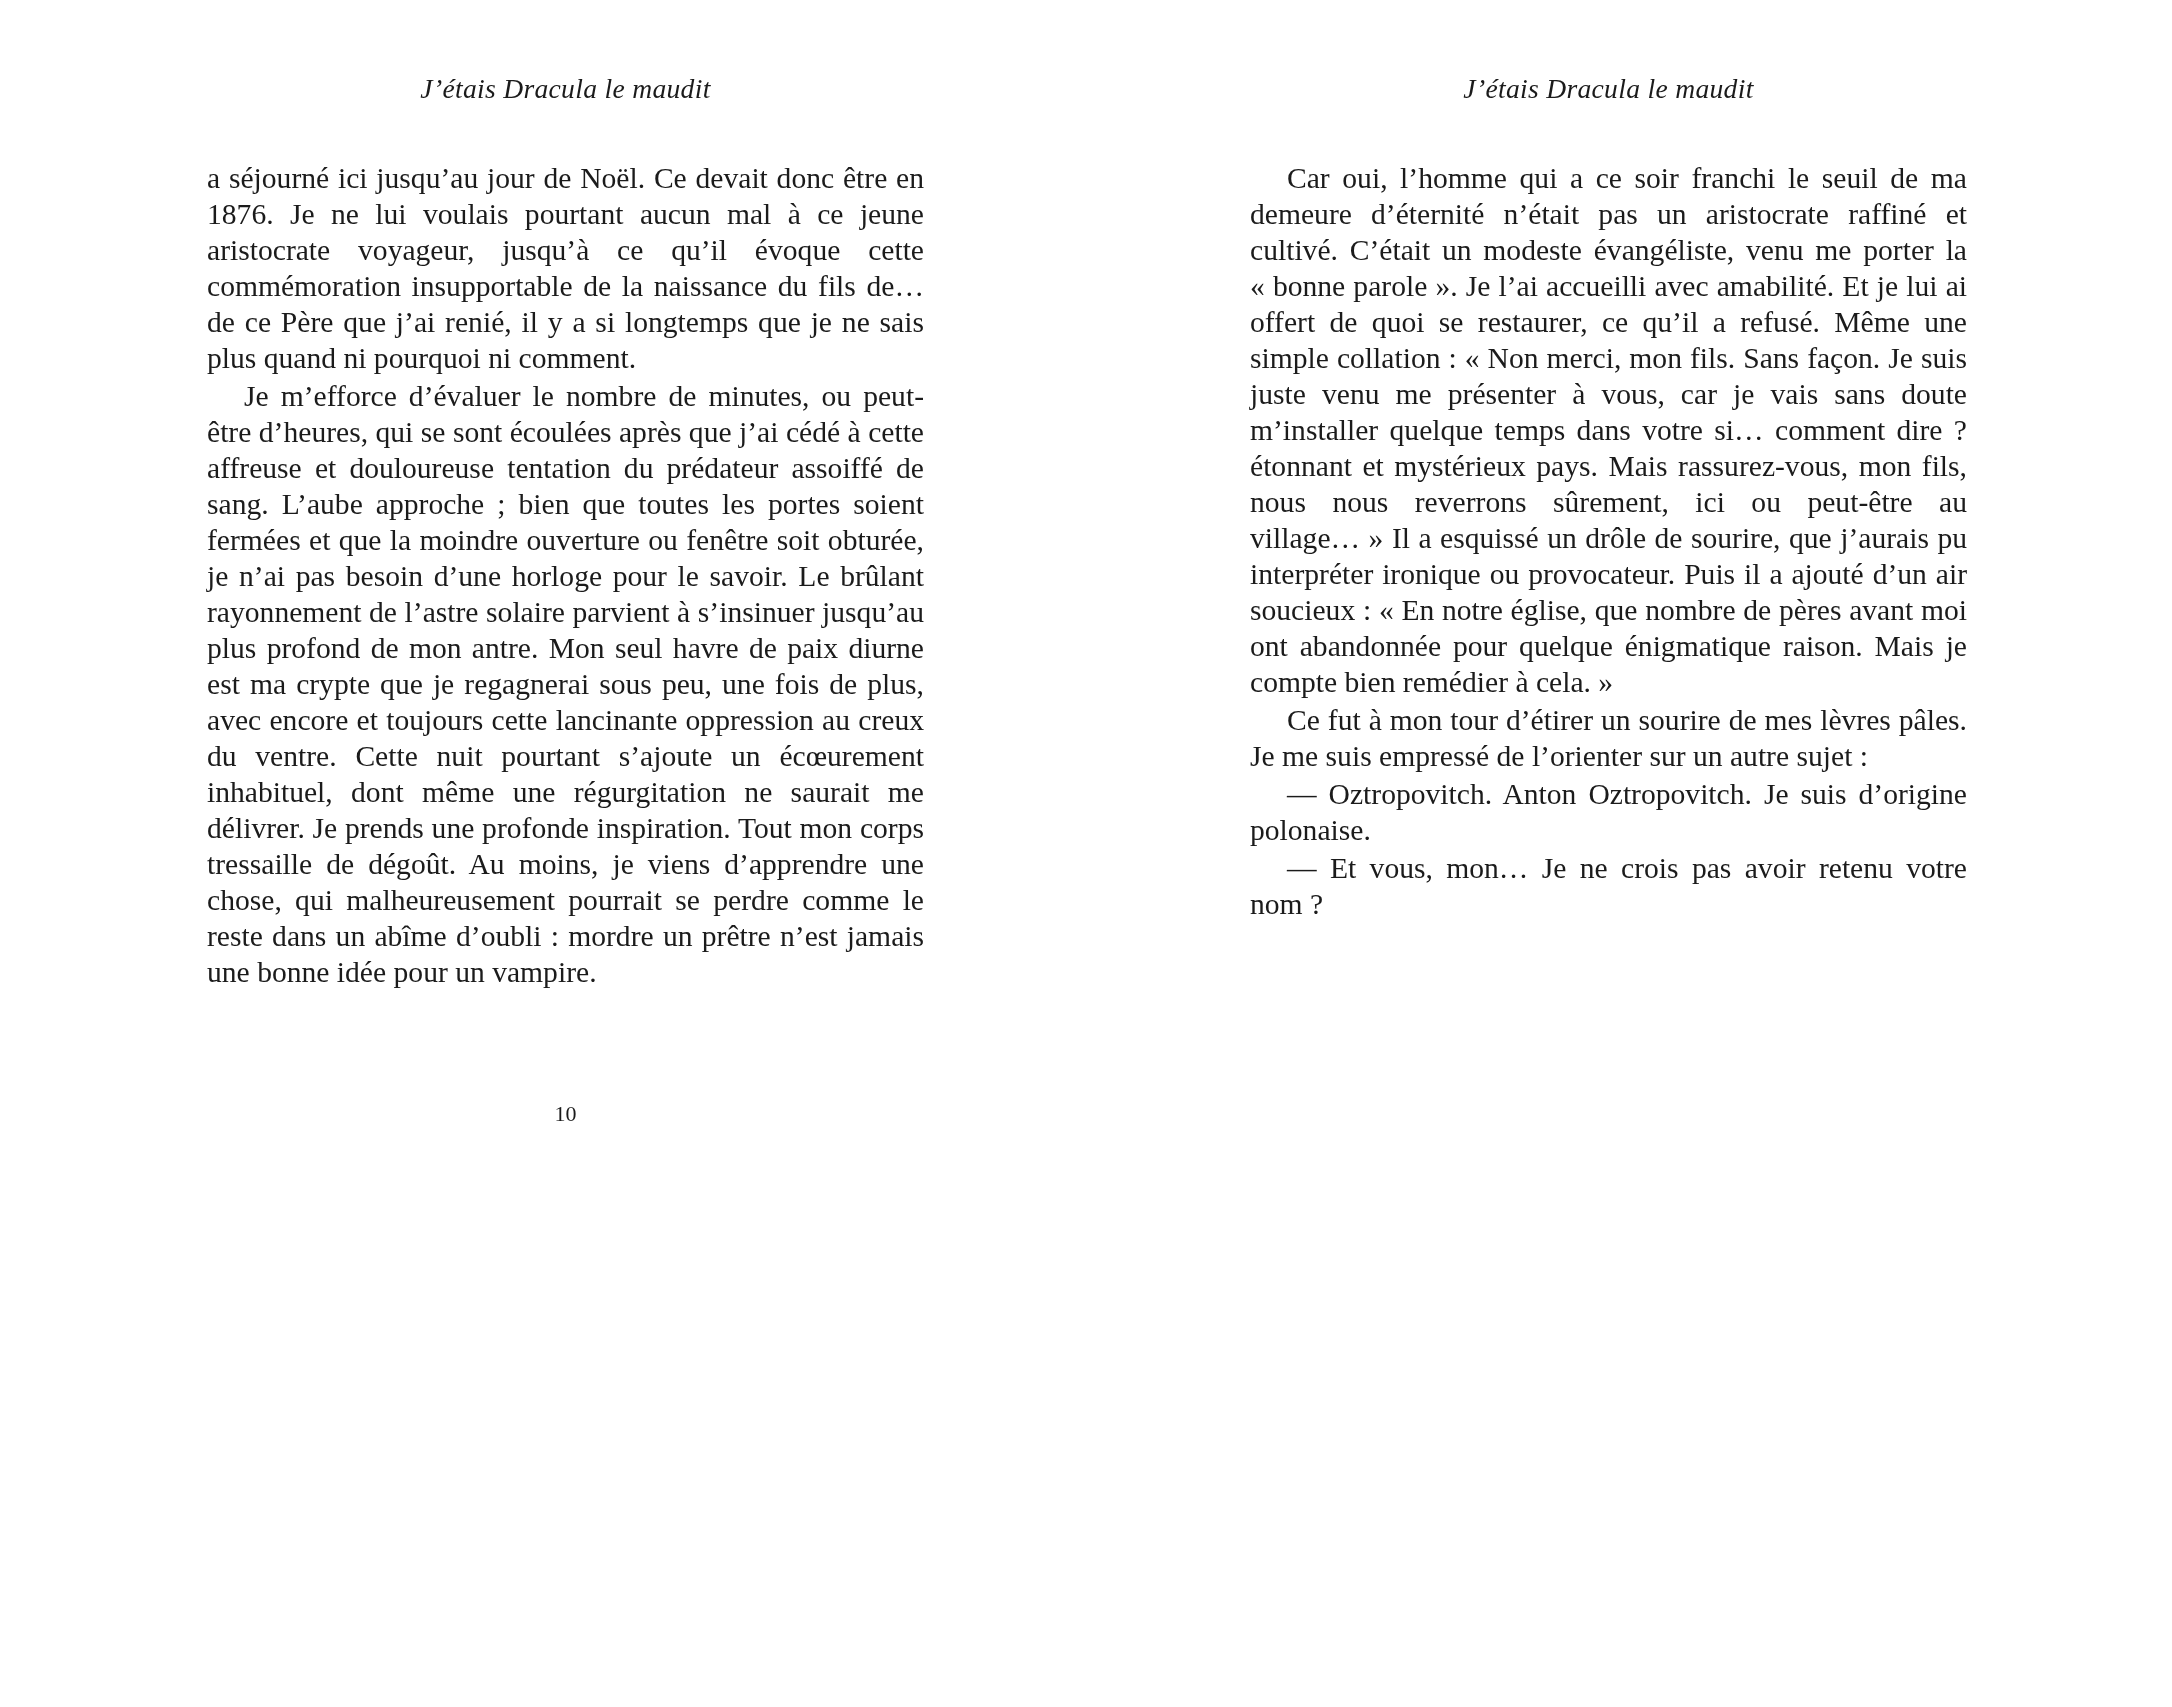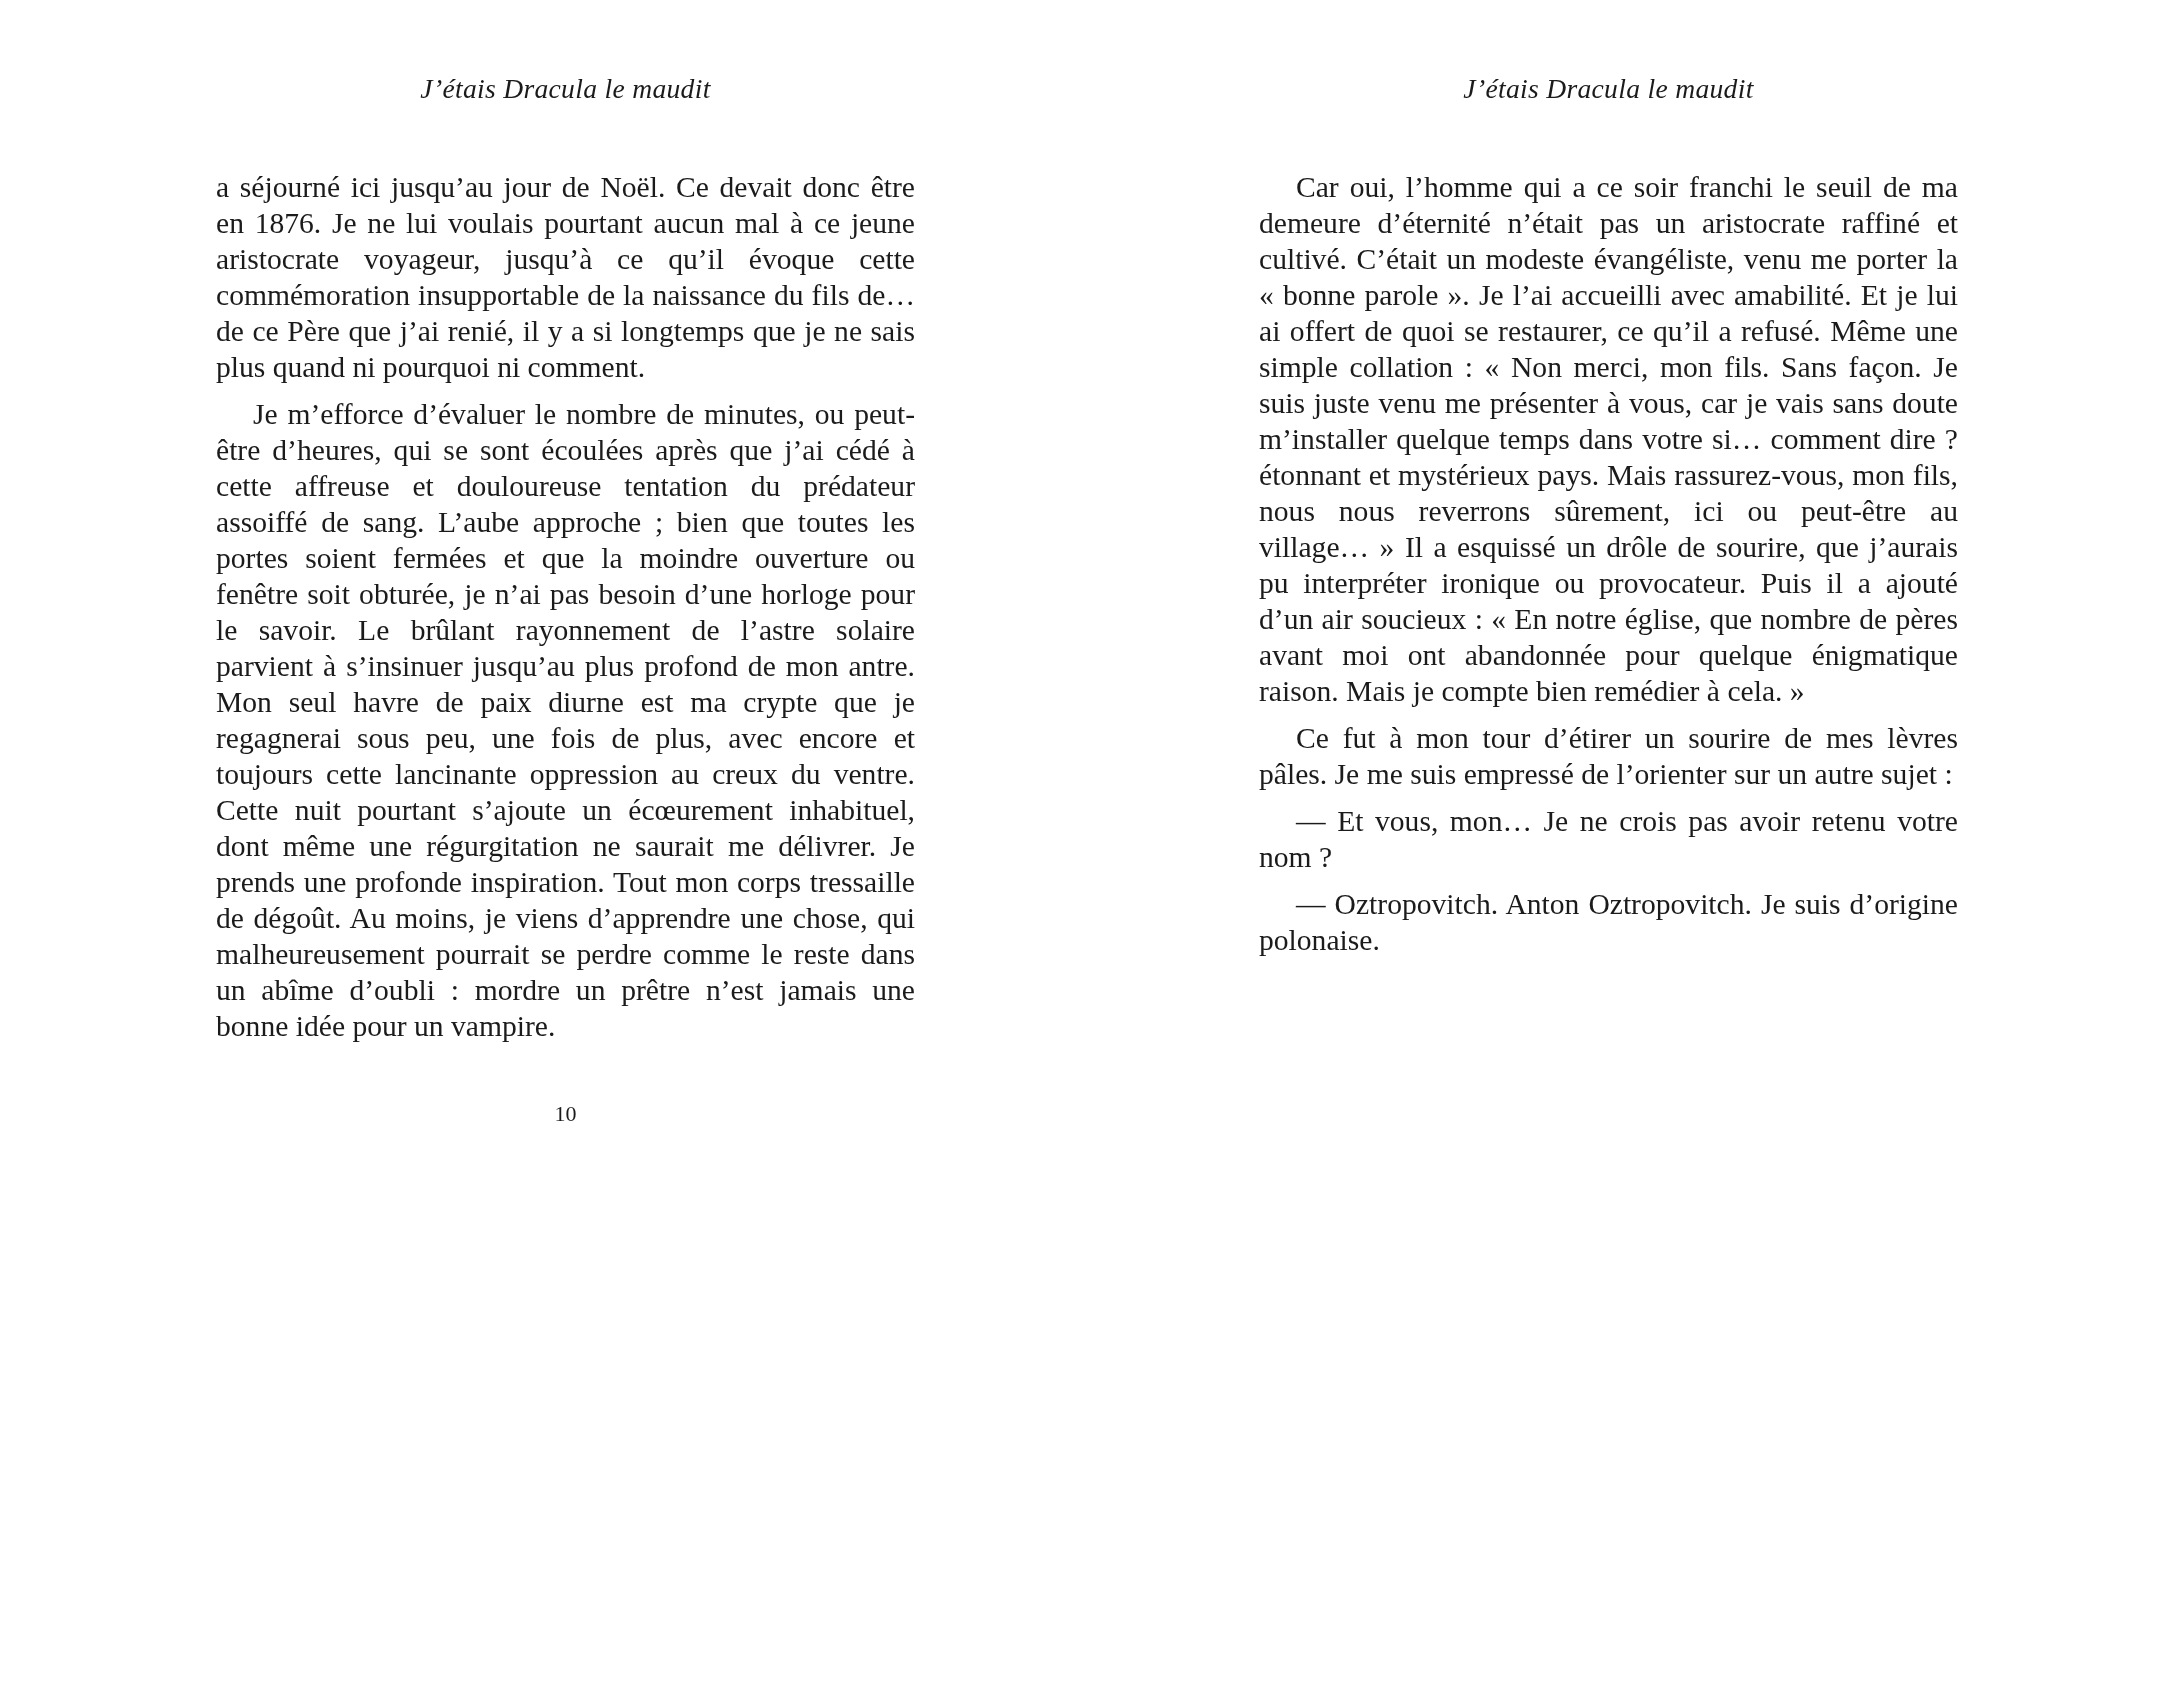--- a/index.html
+++ b/index.html
@@ -47,21 +47,21 @@
     left: 0;
     width: 100%;
     font-size: 29.6px;
     line-height: 36px;
     text-align: justify;
     text-justify: inter-word;
     hyphens: auto;
     -webkit-hyphens: auto;
   }
   .text-block p {
-    margin: 11px;
+    margin: 2px;
     padding: 0;
     text-indent: 37px;
   }
   .text-block p.no-indent {
     text-indent: 0;
   }
   .page-number {
     position: absolute;
     top: 1101px;
     left: 0;
@@ -85,20 +85,20 @@
       <div class="page-number">10</div>
     </div>
   </div>
 
   <div class="page page-right">
     <div class="column">
       <div class="running-header">J’étais Dracula le maudit</div>
       <div class="text-block">
         <p>Car oui, l’homme qui a ce soir franchi le seuil de ma demeure d’éternité n’était pas un aristocrate raffiné et cultivé. C’était un modeste évangéliste, venu me porter la «&nbsp;bonne parole&nbsp;». Je l’ai accueilli avec amabilité. Et je lui ai offert de quoi se restaurer, ce qu’il a refusé. Même une simple collation&nbsp;: «&nbsp;Non merci, mon fils. Sans façon. Je suis juste venu me présenter à vous, car je vais sans doute m’installer quelque temps dans votre si… comment dire&nbsp;? étonnant et mystérieux pays. Mais rassurez-vous, mon fils, nous nous reverrons sûrement, ici ou peut-être au village…&nbsp;» Il a esquissé un drôle de sourire, que j’aurais pu interpréter ironique ou provocateur. Puis il a ajouté d’un air soucieux&nbsp;: «&nbsp;En notre église, que nombre de pères avant moi ont abandonnée pour quelque énigmatique raison. Mais je compte bien remédier à cela.&nbsp;»</p>
         <p>Ce fut à mon tour d’étirer un sourire de mes lèvres pâles. Je me suis empressé de l’orienter sur un autre sujet&nbsp;:</p>
+        <p>— Oztropovitch. Anton Oztropovitch. Je suis d’origine polonaise.</p>
         <p>— Et vous, mon… Je ne crois pas avoir retenu votre nom&nbsp;?</p>
-        <p>— Oztropovitch. Anton Oztropovitch. Je suis d’origine polonaise.</p>
       </div>
     </div>
   </div>
 
 </div>
 
 
 </body></html>

